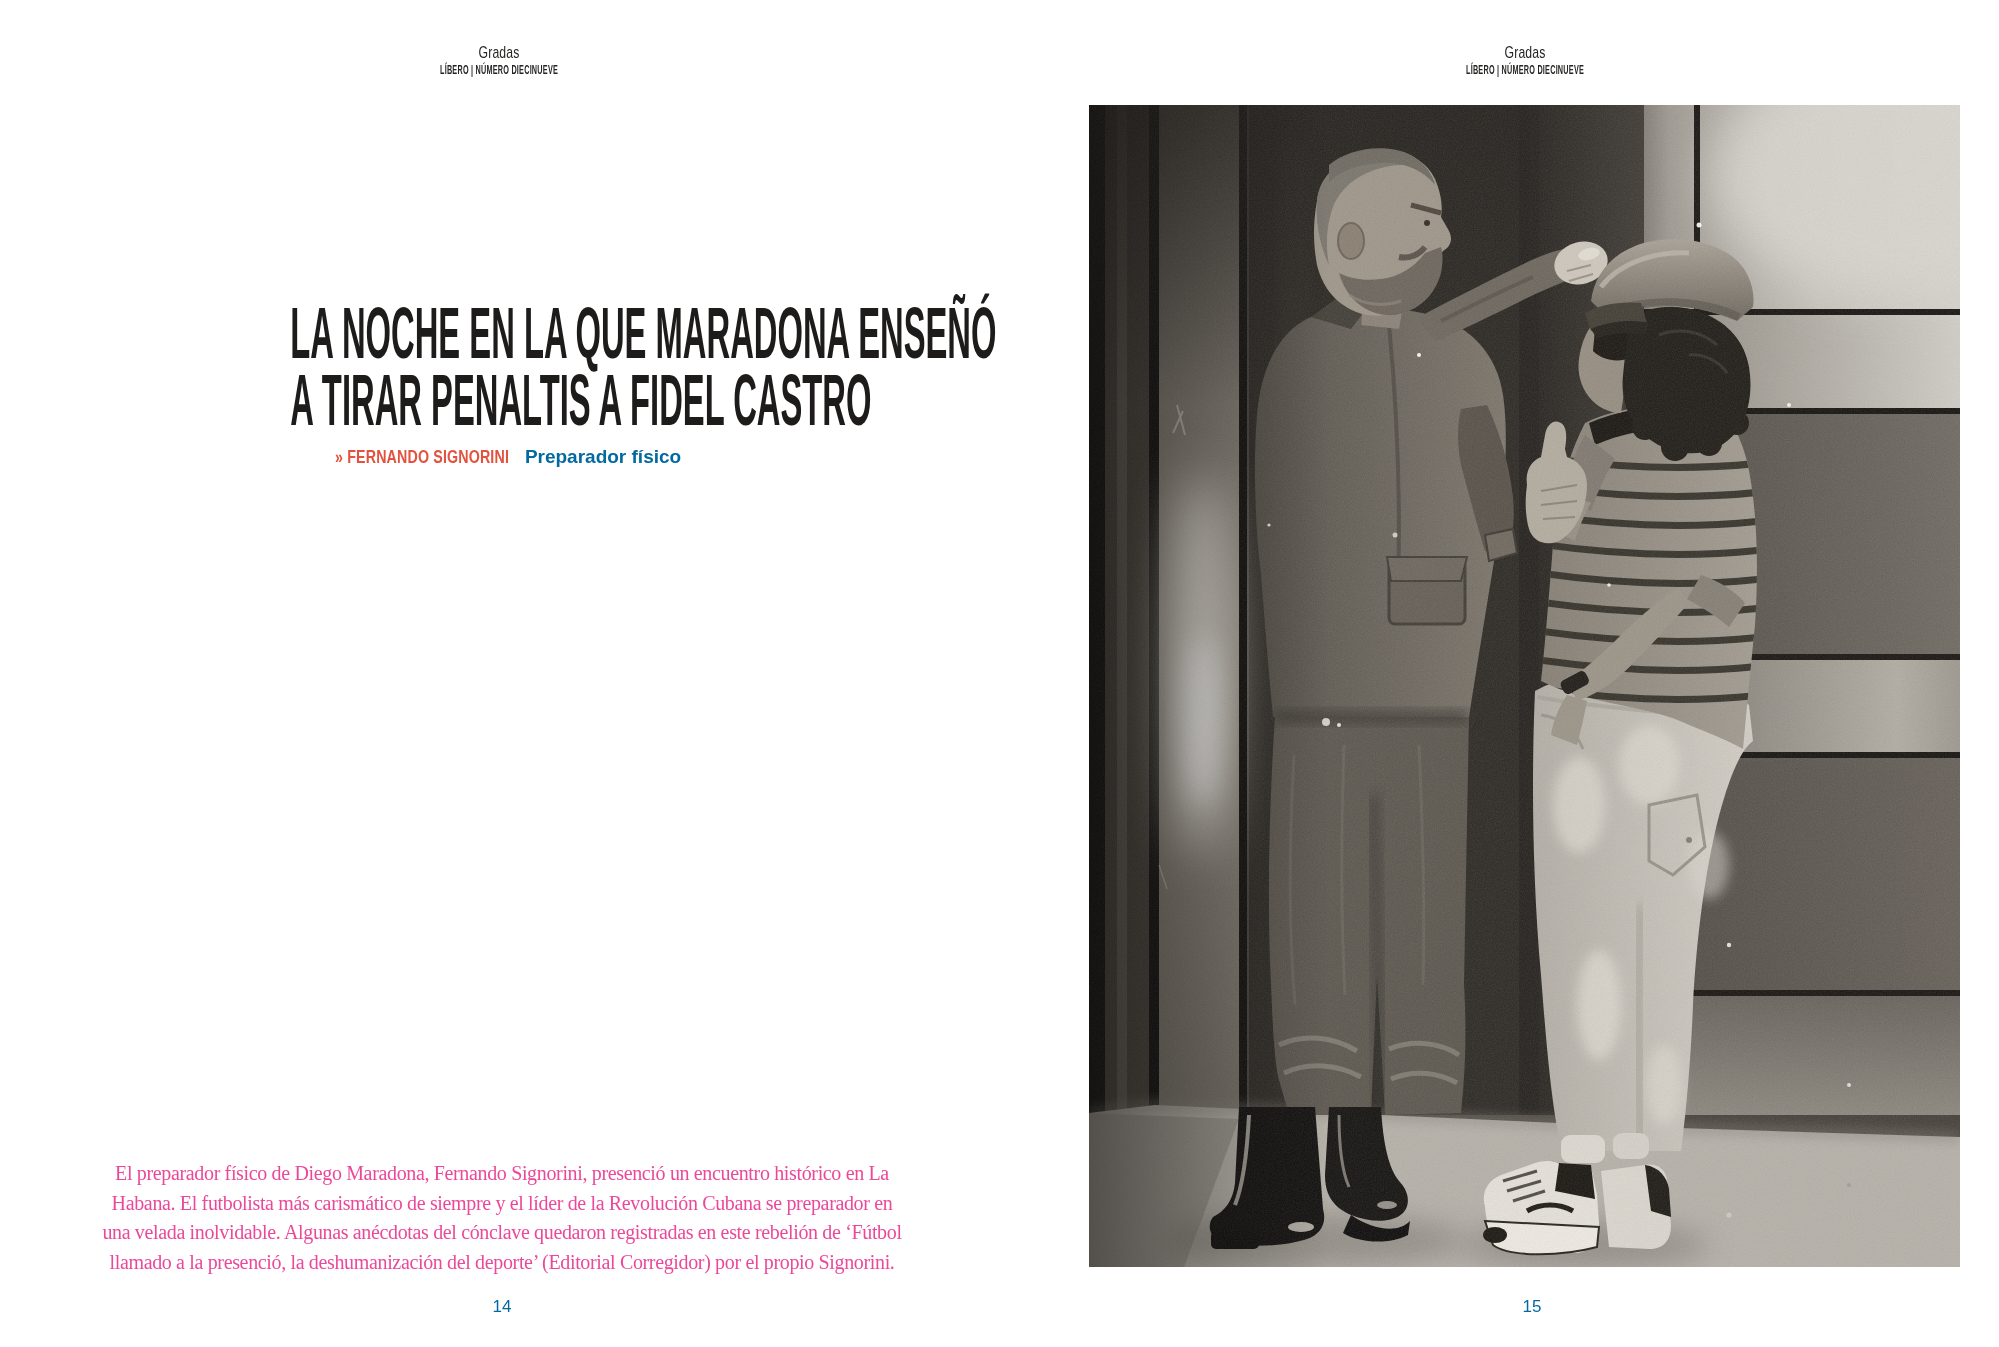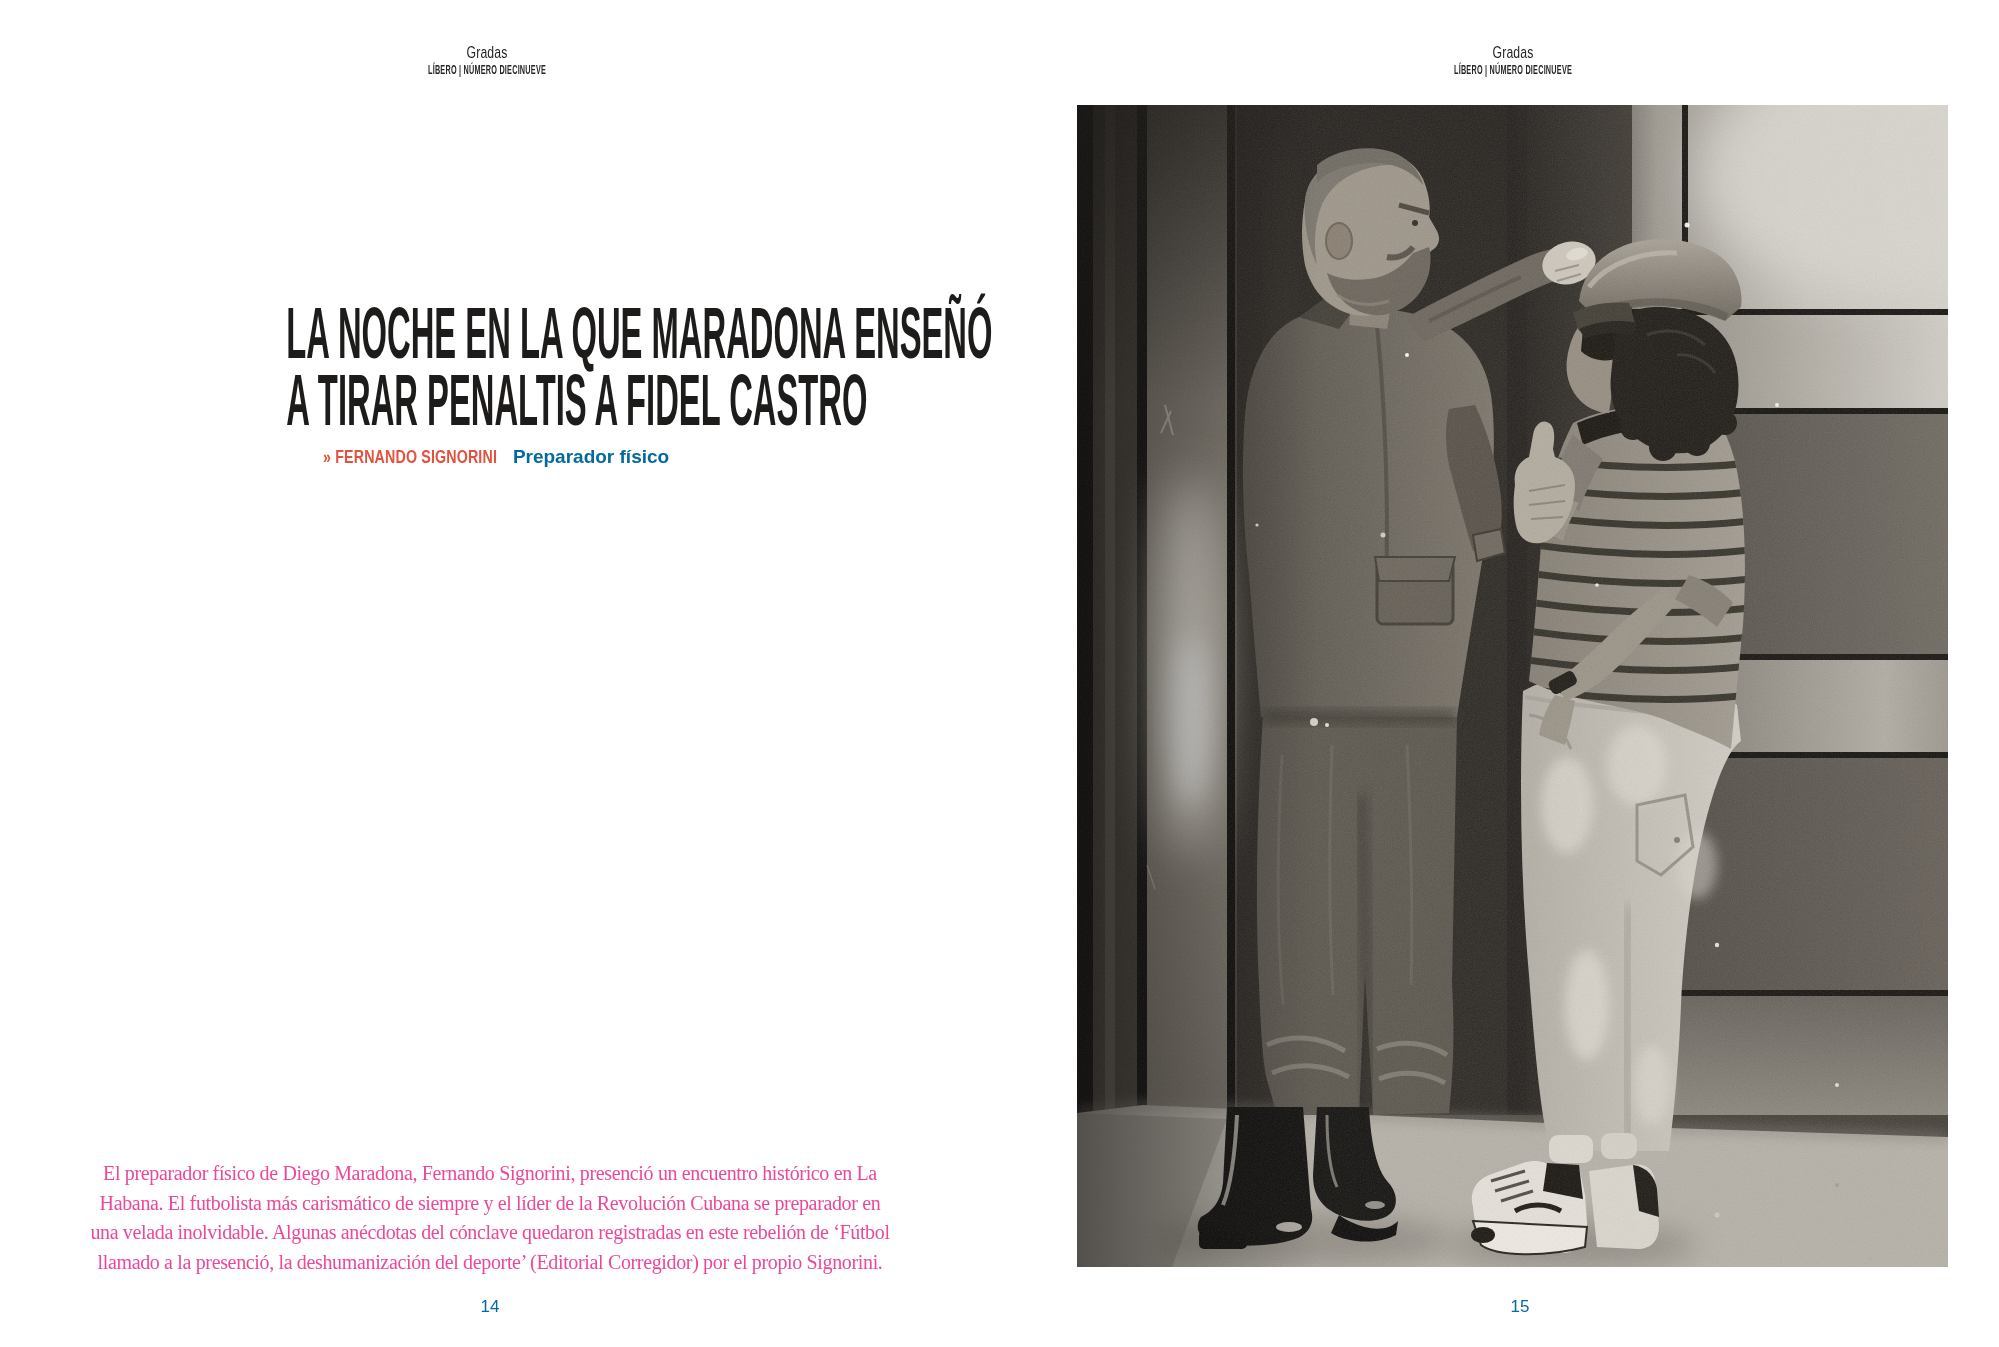--- a/index.html
+++ b/index.html
@@ -1,18 +1,18 @@
 <!DOCTYPE html>
 <html><head>
 <meta charset="utf-8">
 <style>
   html,body{margin:0;padding:0;background:#ffffff;}
   .spread{position:relative;width:1999px;height:1347px;background:#ffffff;overflow:hidden;
           font-family:"Liberation Sans",sans-serif;color:#1d1c1a;}
-  .abs{position:absolute;}
+  .abs{position:absolute;padding-left:12px;}
 
   
   .pg-header{text-align:center;line-height:1;}
   .hdr-name{display:block;font-size:17px;font-weight:400;color:#262523;
             transform:scaleX(.72);transform-origin:50% 50%;letter-spacing:.2px;}
   .hdr-issue{display:block;margin-top:3px;font-size:12.5px;font-weight:700;color:#262523;
              transform:scaleX(.58);transform-origin:50% 50%;letter-spacing:.4px;white-space:nowrap;}
 
   
   .title-block{text-align:center;}
@@ -37,21 +37,21 @@
 </head>
 <body>
 
 <div class="spread">
 
   <div class="abs pg-header" style="left:0;top:44px;width:974px;">
     <span class="hdr-name">Gradas</span>
     <span class="hdr-issue">LÍBERO | NÚMERO DIECINUEVE</span>
   </div>
 
-  <div class="abs title-block" style="left:16px;top:300px;width:992px;">
+  <div class="abs title-block" style="left:8px;top:300px;width:992px;">
     <span class="title-line">LA NOCHE EN LA QUE MARADONA ENSEÑÓ</span>
     <span class="title-line">A TIRAR PENALTIS A FIDEL CASTRO</span>
   </div>
 
   <div class="abs byline" style="left:0;top:446px;width:992px;">
     <span class="byline-author" style="color:#e2523f;">» FERNANDO SIGNORINI</span>
     <span class="byline-role">Preparador físico</span>
   </div>
 
   <div class="abs intro" style="left:50px;top:1159px;width:880px;">

